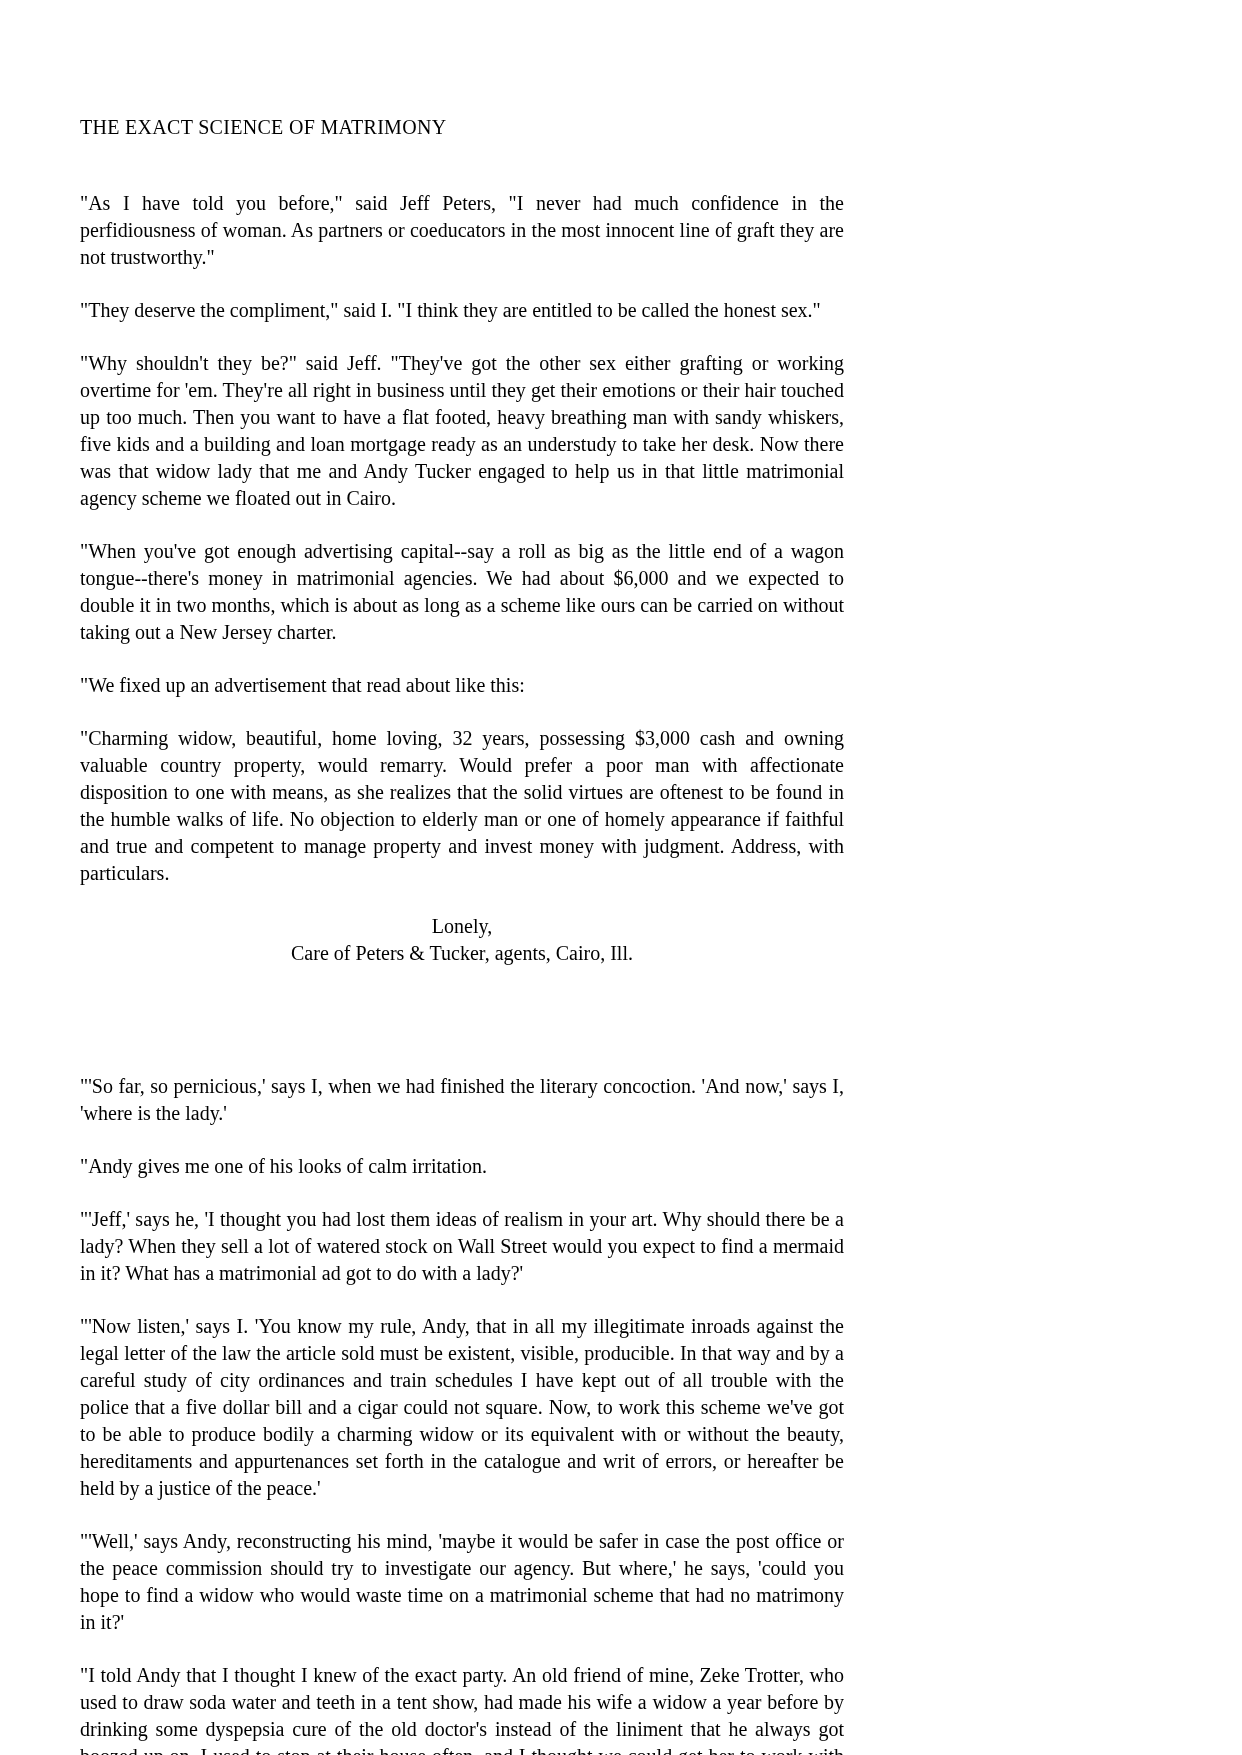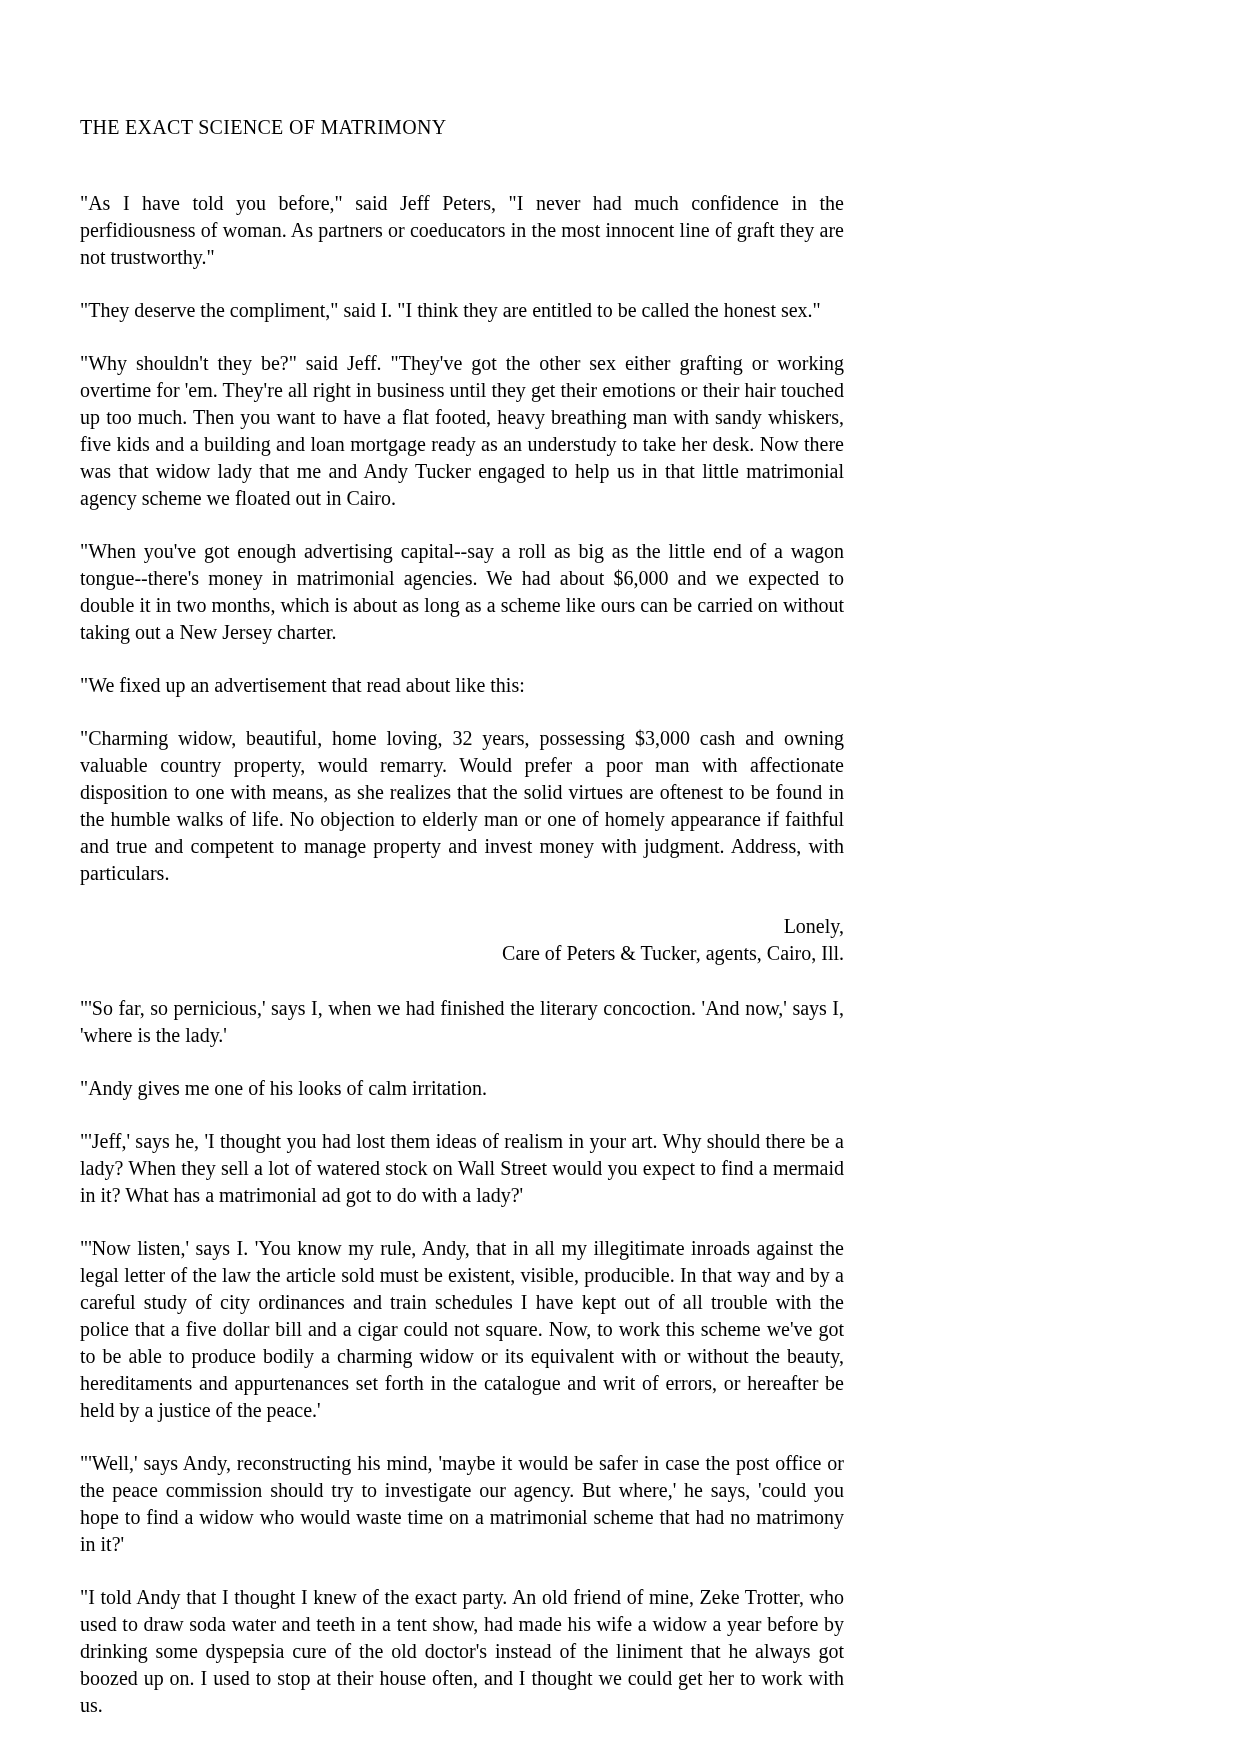--- a/index.html
+++ b/index.html
@@ -27,23 +27,23 @@
     margin: 0 0 49px 0;
   }
   p.para {
     margin: 0 0 26px 0;
     text-align: justify;
   }
   p.para:last-child {
     margin-bottom: 0;
   }
   p.address {
-    text-align: right;
+    text-align: center;
     white-space: pre-line;
-    margin-bottom: 28px;
+    margin-bottom: 106px;
   }
 </style>
 </head>
 <body>
 
 <div class="page">
   <h1 class="title">THE EXACT SCIENCE OF MATRIMONY</h1>
 
   <p class="para">"As I have told you before," said Jeff Peters, "I never had much confidence in the perfidiousness of woman. As partners or coeducators in the most innocent line of graft they are not trustworthy."</p>
   <p class="para">"They deserve the compliment," said I. "I think they are entitled to be called the honest sex."</p>

